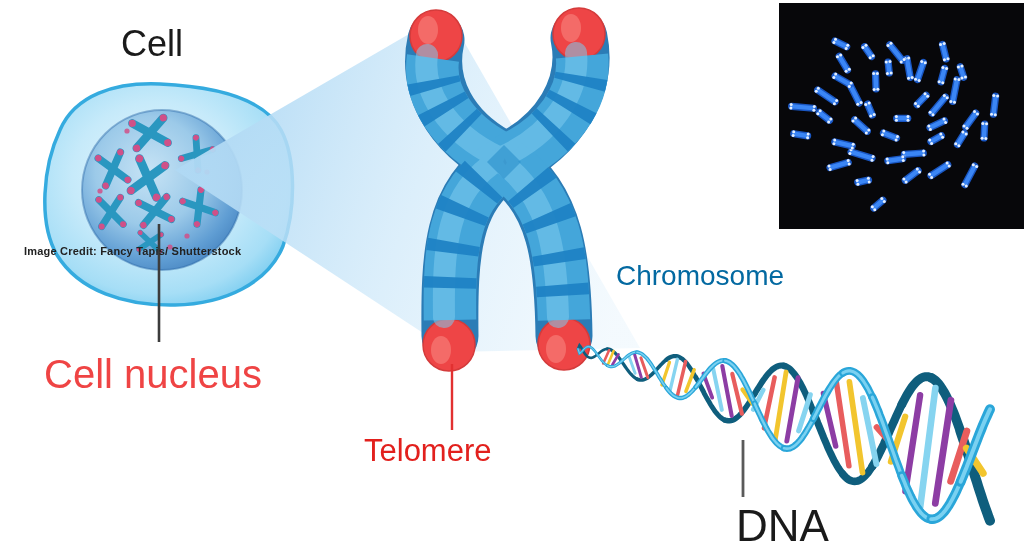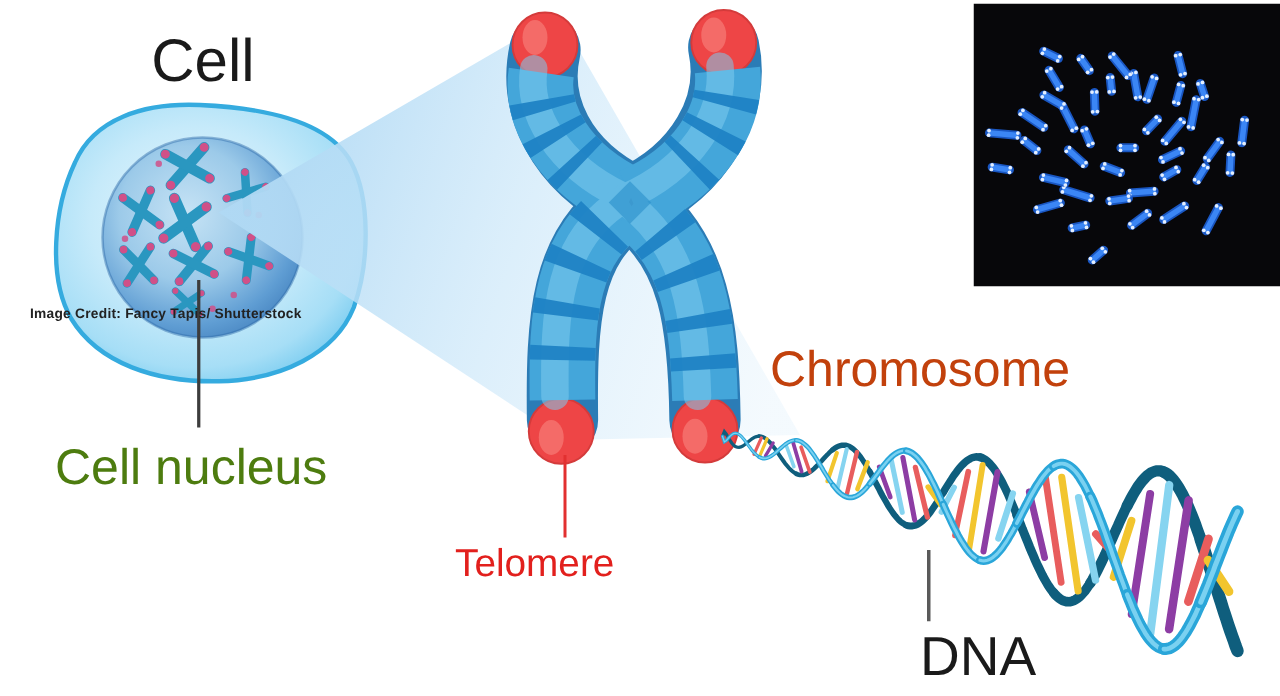--- a/index.html
+++ b/index.html
@@ -3,23 +3,23 @@
 <meta charset="utf-8">
 <style>
   html,body{margin:0;padding:0;}
   body{
     width:1024px;height:557px;position:relative;overflow:hidden;
     background:#ffffff;font-family:"Liberation Sans",sans-serif;
   }
   #art{position:absolute;left:0;top:0;z-index:1;}
   .lbl{position:absolute;line-height:1;white-space:nowrap;z-index:3;
        font-family:"Liberation Sans",sans-serif;}
-  .lbl-cell        {left:121px;top:26px; font-size:48px;color:#1a1a1a;text-align:right;}
-  .lbl-nucleus     {left:44px; top:354px;font-size:40px;color:#4d7c0f;}
-  .lbl-chromosome  {left:616px;top:276px;font-size:40px;color:#c2410c;}
+  .lbl-cell        {left:121px;top:26px; font-size:36px;color:#1a1a1a;text-align:right;}
+  .lbl-nucleus     {left:44px; top:354px;font-size:40px;color:#ef4444;}
+  .lbl-chromosome  {left:616px;top:262px;font-size:28px;color:#0369a1;}
   .lbl-telomere    {left:364px;top:435px;font-size:31px;color:#e2201d;}
   .lbl-dna         {left:736px;top:504px;font-size:44px;color:#1a1a1a;}
   .lbl-credit      {left:24px; top:246px;font-size:11px;font-weight:700;color:#222;letter-spacing:.2px;text-align:right;}
 </style>
 </head>
 <body>
 
 <svg id="art" width="1024" height="557" viewBox="0 0 1024 557">
   <defs>
     <radialGradient id="cellGrad" cx="0.45" cy="0.42" r="0.68">

